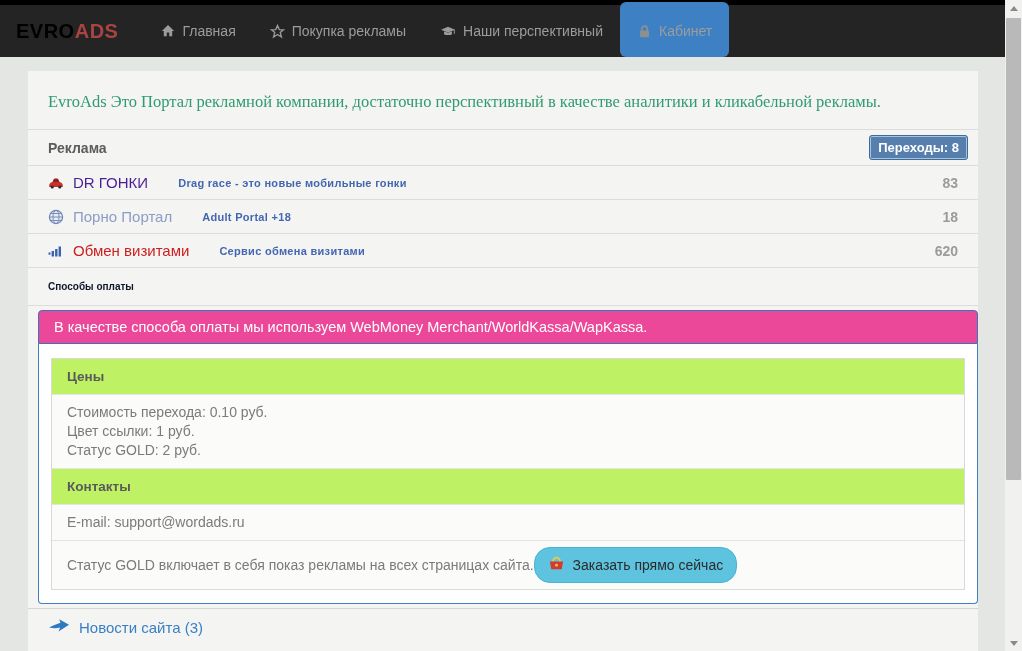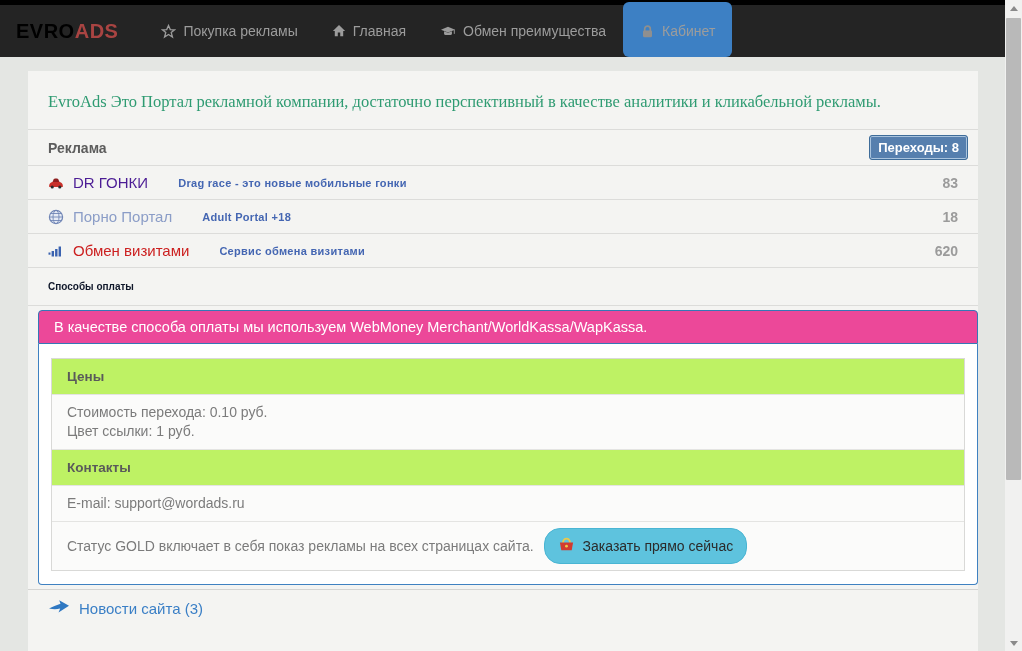--- a/index.html
+++ b/index.html
@@ -38,21 +38,21 @@
   
   .pay-panel { margin:4px 0 0 10px; width:940px; }
   .pay-panel-head { background:#ec4899; color:#fff; font-size:14.5px; padding:8px 15px; border:1px solid #3578b6; border-radius:4px 4px 0 0; }
   .pay-panel-body { background:#fff; border:1px solid #3f81c1; border-top:none; border-radius:0 0 4px 4px; padding:14px 12px 13px 12px; }
 
   .inner-panel { border:1px solid #d9d9d7; background:#fbfbfa; }
   .inner-head { background:#bef264; border-bottom:1px solid #e4e4e2; padding:10px 15px; font-size:13.5px; font-weight:bold; color:#5a5a5a; }
   .inner-head + .inner-body { border-bottom:1px solid #e4e4e2; }
   .inner-body { padding:8px 15px; font-size:14px; color:#7b7b7b; line-height:19px; }
   .gold-row { display:flex; align-items:center; padding:6px 15px; }
-  .order-btn { display:flex; align-items:center; gap:8px; margin-left:10px; background:#5ec3de; border:1px solid #49b5d3; border-radius:16px; padding:7px 13px; font-size:14px; color:#2b2b2b; font-family:"Liberation Sans", sans-serif; cursor:pointer; }
+  .order-btn { display:flex; align-items:center; gap:8px; background:#5ec3de; border:1px solid #49b5d3; border-radius:16px; padding:7px 13px; font-size:14px; color:#2b2b2b; font-family:"Liberation Sans", sans-serif; cursor:pointer; }
 
   
   .news-row { display:flex; align-items:center; gap:9px; margin-top:4px; border-top:1px solid #d5d5d3; padding:9px 0 9px 20px; color:#3a7fc6; font-size:15px; cursor:pointer; }
 
   
   .scrollbar { position:absolute; top:0; right:0; width:17px; height:651px; background:#f1f1f0; }
   .sb-btn { position:absolute; left:0; width:17px; height:16px; display:flex; align-items:center; justify-content:center; cursor:pointer; }
   .sb-up { top:0; }
   .sb-down { bottom:0; }
   .tri-up { width:0; height:0; border-left:4px solid transparent; border-right:4px solid transparent; border-bottom:5px solid #8a8a8a; }
@@ -67,43 +67,43 @@
   <div class="top-strip"></div>
 
   <nav class="navbar">
     <div class="brand">
       <span>EVRO</span>
         <span class="brand-2">ADS</span>
     </div>
     <div class="nav-items">
       <a class="nav-item">
         <span>
+          <svg width="14" height="14" viewBox="0 0 16 16">
+              <path fill="#9c9c9c" d="M8 1 L15 8 H12.8 V14 H9.4 V9.8 H6.6 V14 H3.2 V8 H1 Z"></path>
+            </svg>
+        </span>
+        <span>Главная</span>
+      </a>
+      <a class="nav-item">
+        <span>
           <svg width="15" height="15" viewBox="0 0 16 16">
               <path fill="none" stroke="#9c9c9c" stroke-width="1.4" d="M8 1.6 L9.9 6 L14.4 6.2 L10.9 9.1 L12.2 13.8 L8 11.2 L3.8 13.8 L5.1 9.1 L1.6 6.2 L6.1 6 Z"></path>
             </svg>
         </span>
         <span>Покупка рекламы</span>
-      </a>
-      <a class="nav-item">
-        <span>
-          <svg width="14" height="14" viewBox="0 0 16 16">
-              <path fill="#9c9c9c" d="M8 1 L15 8 H12.8 V14 H9.4 V9.8 H6.6 V14 H3.2 V8 H1 Z"></path>
-            </svg>
-        </span>
-        <span>Главная</span>
       </a>
       <a class="nav-item">
         <span>
           <svg width="16" height="15" viewBox="0 0 16 16">
               <path fill="#9c9c9c" d="M8 3 L15.5 6 L8 9 L0.5 6 Z"></path>
               <path fill="#9c9c9c" d="M3.8 7.7 V10.8 C3.8 12 12.2 12 12.2 10.8 V7.7 L8 9.4 Z"></path>
               <rect x="14.2" y="6" width="1" height="4.5" fill="#9c9c9c"></rect>
             </svg>
         </span>
-        <span>Обмен преимущества</span>
+        <span>Наши перспективный</span>
       </a>
       <a class="nav-item active">
         <span>
           <svg width="15" height="15" viewBox="0 0 16 16">
               <path fill="none" stroke="#8f8f8f" stroke-width="1.8" d="M5 7.5 V5.2 a3 3 0 0 1 6 0 V7.5"></path>
               <rect x="3.2" y="7" width="9.6" height="7" rx="1.2" fill="#8f8f8f"></rect>
             </svg>
         </span>
         <span>Кабинет</span>
       </a>
@@ -166,20 +166,21 @@
 
     <section class="pay-panel">
       <div class="pay-panel-head">В качестве способа оплаты мы используем WebMoney Merchant/WorldKassa/WapKassa.</div>
       <div class="pay-panel-body">
         <div class="inner-panel">
 
           <div class="inner-head">Цены</div>
           <div class="inner-body">
             <div>Стоимость перехода: 0.10 руб.</div>
             <div>Цвет ссылки: 1 руб.</div>
+            <div>Статус GOLD: 2 руб.</div>
           </div>
 
           <div class="inner-head">Контакты</div>
           <div class="inner-body">E-mail: support@wordads.ru</div>
 
           <div class="inner-body gold-row">
             <span>Статус GOLD включает в себя показ рекламы на всех страницах сайта.</span>
             <button class="order-btn">
               <span>
                 <svg width="17" height="17" viewBox="0 0 16 16">

